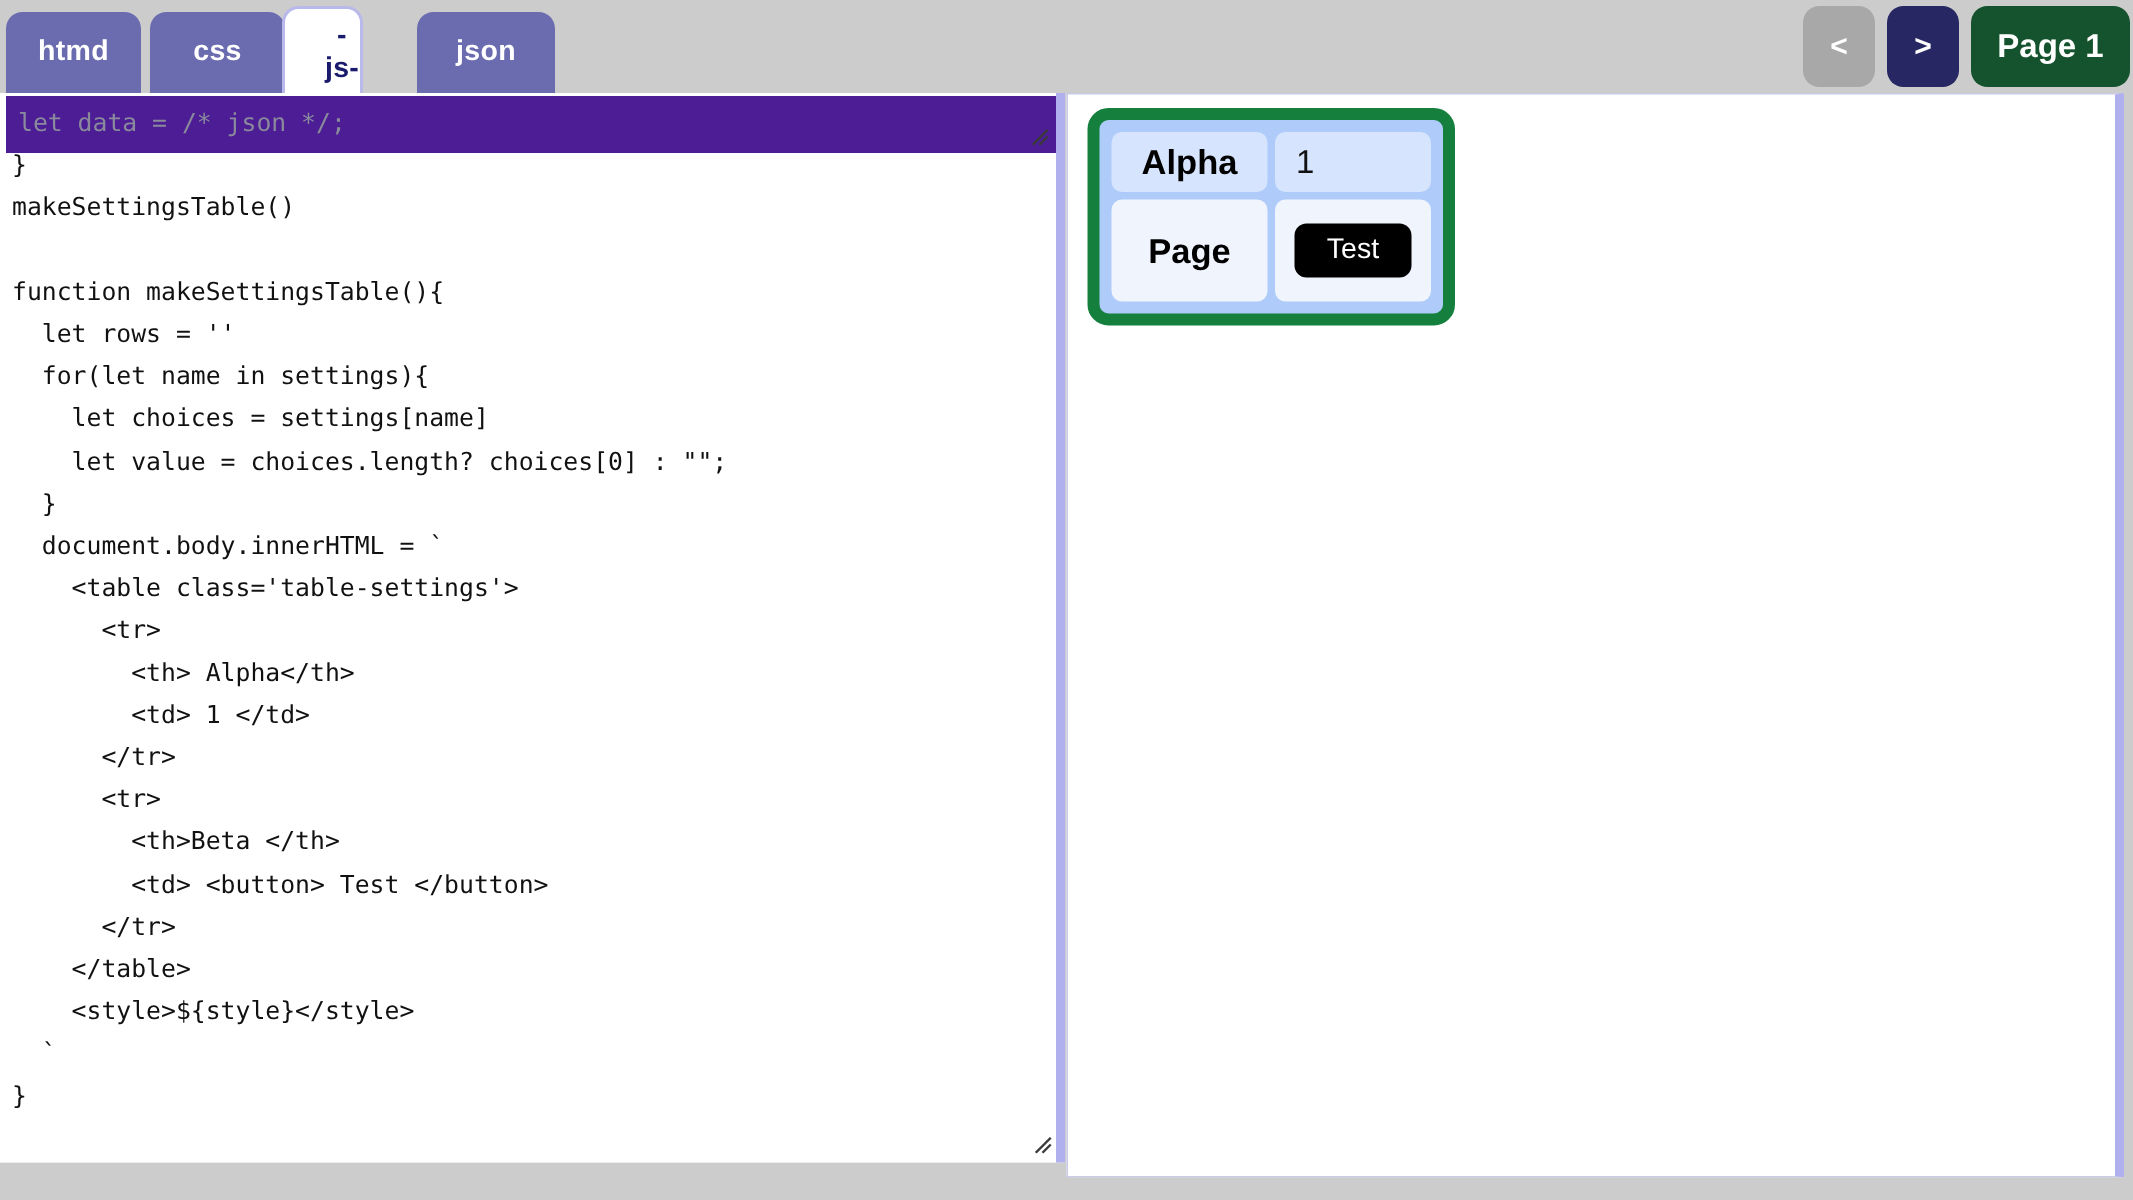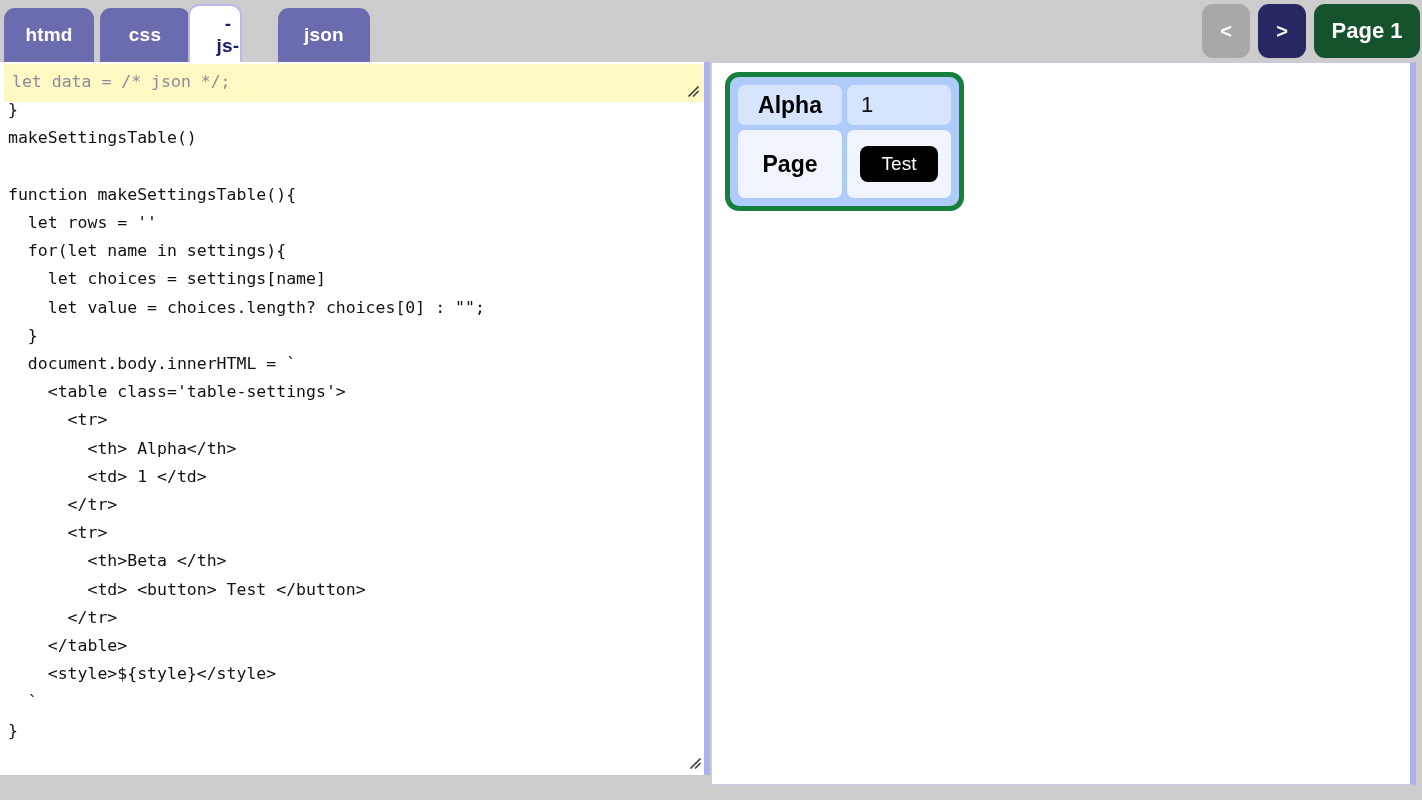--- a/index.html
+++ b/index.html
@@ -120,21 +120,21 @@
     width: 16px; height: 16px;
     z-index: 6;
     cursor: nwse-resize;
   }
 
   
   #overlay-box {
     position: absolute;
     left: 4px; top: 64px;
     width: 700px; height: 38px;
-    background: #fef9c3;
+    background: #4c1d95;
     border: none;
     z-index: 10;
     overflow: hidden;
   }
   #overlay-text {
     position: absolute;
     left: 0; top: 0;
     width: 700px; height: 38px;
     margin: 0;
     padding: 6px 8px 0 8px;
@@ -171,21 +171,21 @@
     box-sizing: border-box;
     overflow: hidden;
   }
 
   #settings-table {
     position: absolute;
     left: 13px; top: 9px;
     border-collapse: separate;
     border-spacing: 5px;
     background: #aecbfa;
-    border: 5px solid #15803d;
+    border: 8px solid #15803d;
     border-radius: 14px;
     padding: 3px;
   }
   #settings-table th,
   #settings-table td {
     border-radius: 7px;
     padding: 6px 14px;
     font-family: "Liberation Sans", sans-serif;
     box-sizing: border-box;
     height: 40px;

